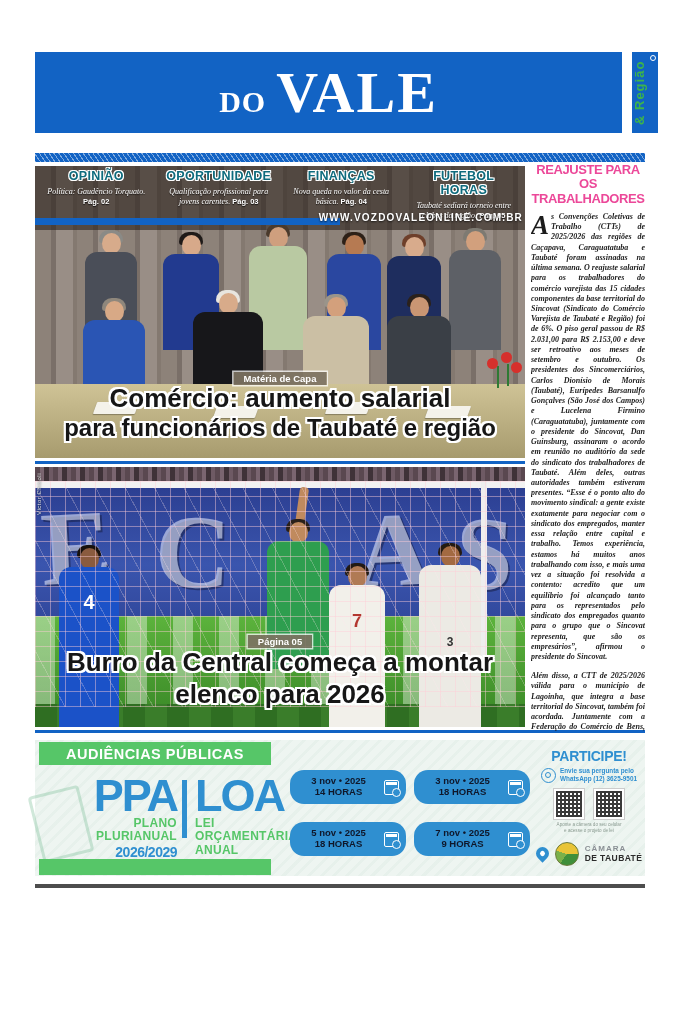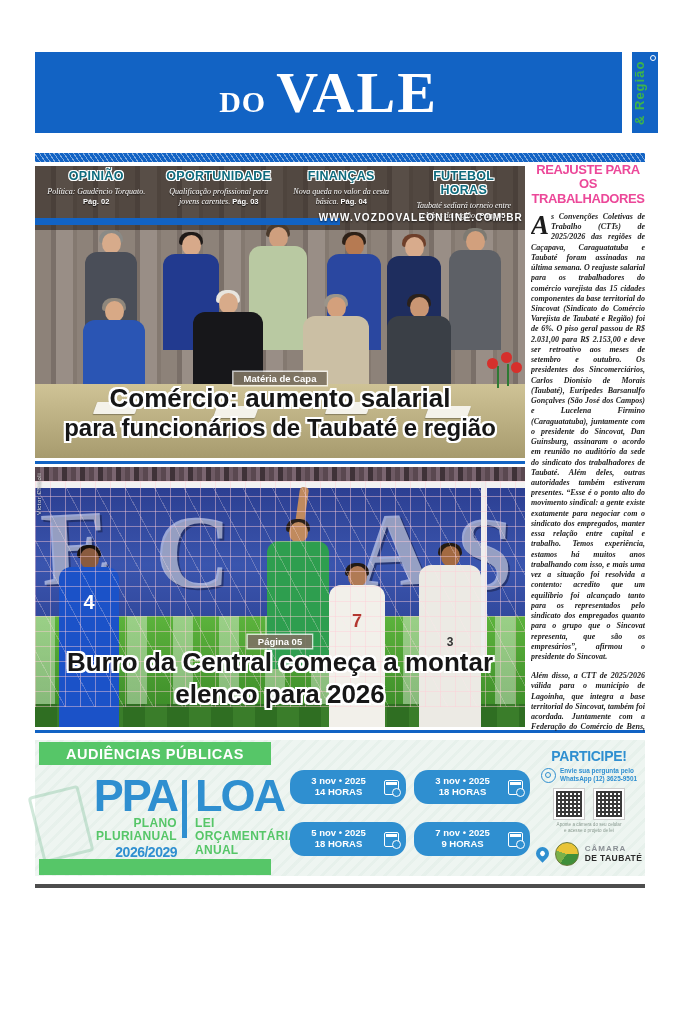--- a/index.html
+++ b/index.html
@@ -98,21 +98,21 @@
     font-weight:800;font-size:14.5px;letter-spacing:.5px;display:flex;align-items:center;justify-content:center;}
   .ad-bottombar{position:absolute;left:4px;top:119px;width:232px;height:16px;background:#56c668;}
   .acr{font-weight:800;font-size:45px;letter-spacing:-2px;color:#2f8fd0;line-height:.9;}
   .acr-label{font-weight:700;font-size:12px;line-height:1.15;color:#56c668;letter-spacing:.3px;}
   .acr-years{font-weight:800;font-size:14px;color:#2f8fd0;letter-spacing:-.5px;}
   .ppa{position:absolute;left:22px;top:36px;width:120px;text-align:right;}
   .loa{position:absolute;left:160px;top:36px;width:125px;text-align:left;}
   .vdiv{position:absolute;left:147px;top:40px;width:5px;height:58px;background:#2f8fd0;}
   .ghost-clip{position:absolute;left:0px;top:50px;width:46px;height:62px;border:3px solid rgba(120,190,150,.35);
     border-radius:4px;transform:rotate(-14deg);}
-  .pill{position:absolute;width:116px;height:27px;background:#2f8fd0;border-radius:14px;color:#ffffff;
+  .pill{position:absolute;width:116px;height:27px;background:#2f8fd0;border-radius:14px;color:#0f172a;
     display:flex;align-items:center;justify-content:space-between;padding:17px 7px;box-sizing:border-box;}
   .pill-text{font-weight:800;font-size:9.5px;line-height:1.15;text-align:center;flex:1;}
   .cal-icon{width:13px;height:13px;border:1.6px solid #fff;border-radius:2px;position:relative;flex:0 0 auto;margin-left:4px;}
   .cal-icon::before{content:"";position:absolute;left:1px;right:1px;top:1px;height:3px;background:#fff;}
   .cal-icon::after{content:"";position:absolute;right:-3px;bottom:-3px;width:7px;height:7px;border:1.4px solid #fff;border-radius:50%;background:#2f8fd0;}
   .participate{position:absolute;left:500px;top:8px;width:108px;text-align:center;}
   .part-title{font-weight:800;font-size:14px;color:#2f8fd0;letter-spacing:-.3px;}
   .whats-row{display:flex;align-items:center;justify-content:center;gap:4px;margin-top:3px;}
   .whats-icon{width:13px;height:13px;border:1.6px solid #2f8fd0;border-radius:50%;position:relative;flex:0 0 auto;}
   .whats-icon::before{content:"";position:absolute;left:3px;top:3px;width:4px;height:4px;border:1.4px solid #2f8fd0;border-radius:50%;}

